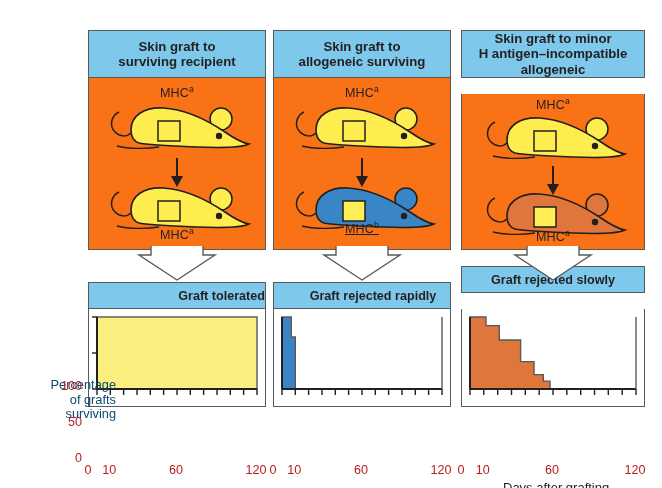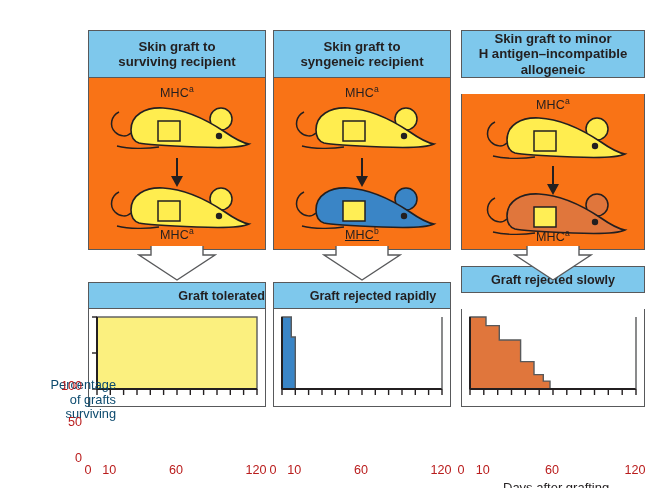--- a/index.html
+++ b/index.html
@@ -237,21 +237,21 @@
         </g>
       </svg>
     </div>
   </div>
 
   <div class="panel-col col-2">
 
     <div class="header-box header-2line">
       <div>
         <div>Skin graft to</div>
-        <div>syngeneic recipient</div>
+        <div>allogeneic surviving</div>
       </div>
     </div>
 
     <div class="mouse-box std">
       <div class="mhc-label" style="top:8px;">
         <span>MHC</span><sup>a</sup>
       </div>
 
       <svg class="mouse-svg" style="top:24px;" width="152" height="56" viewBox="0 0 152 56">
         <path d="M18 10 C 10 14, 8 24, 14 30 C 19 35, 26 35, 30 31" fill="none" stroke="#231f20" stroke-width="1.5"></path>
@@ -271,21 +271,21 @@
       <svg class="mouse-svg" style="top:104px;" width="152" height="56" viewBox="0 0 152 56">
         <path d="M18 10 C 10 14, 8 24, 14 30 C 19 35, 26 35, 30 31" fill="none" stroke="#231f20" stroke-width="1.5"></path>
         <path d="M16 44 C 28 47, 46 47, 58 45" fill="none" stroke="#231f20" stroke-width="1.4"></path>
         <circle cx="120" cy="17" r="11" fill="#3a85c6" stroke="#231f20" stroke-width="1.5"></circle>
         <path d="M30 28 C 30 13, 44 5, 62 6 C 84 7, 106 18, 124 30 C 134 37, 142 41, 148 42
                  C 142 45, 120 46, 96 45 C 70 44, 46 43, 38 41 C 32 39, 30 34, 30 28 Z" fill="#3a85c6" stroke="#231f20" stroke-width="1.6"></path>
         <circle cx="118" cy="34" r="3.2" fill="#231f20"></circle>
         <rect x="57" y="19" width="22" height="20" fill="#ffee55" stroke="#231f20" stroke-width="1.5"></rect>
       </svg>
 
-      <div class="mhc-label" style="top:150px;text-decoration:underline;">
+      <div class="mhc-label" style="top:144px;text-decoration:underline;">
         <span>MHC</span><sup>b</sup>
       </div>
     </div>
 
     <svg class="block-arrow" style="left:49px; top:216px;" width="80" height="36" viewBox="0 0 80 36">
       <path d="M14 0 L14 9 L2 9 L40 34 L78 9 L66 9 L66 0" fill="#ffffff" stroke="#58595b" stroke-width="1.4" stroke-linejoin="miter"></path>
     </svg>
 
     <div class="outcome-box" style="top:252px;padding-left:22px;">
       <span>Graft rejected rapidly</span>

